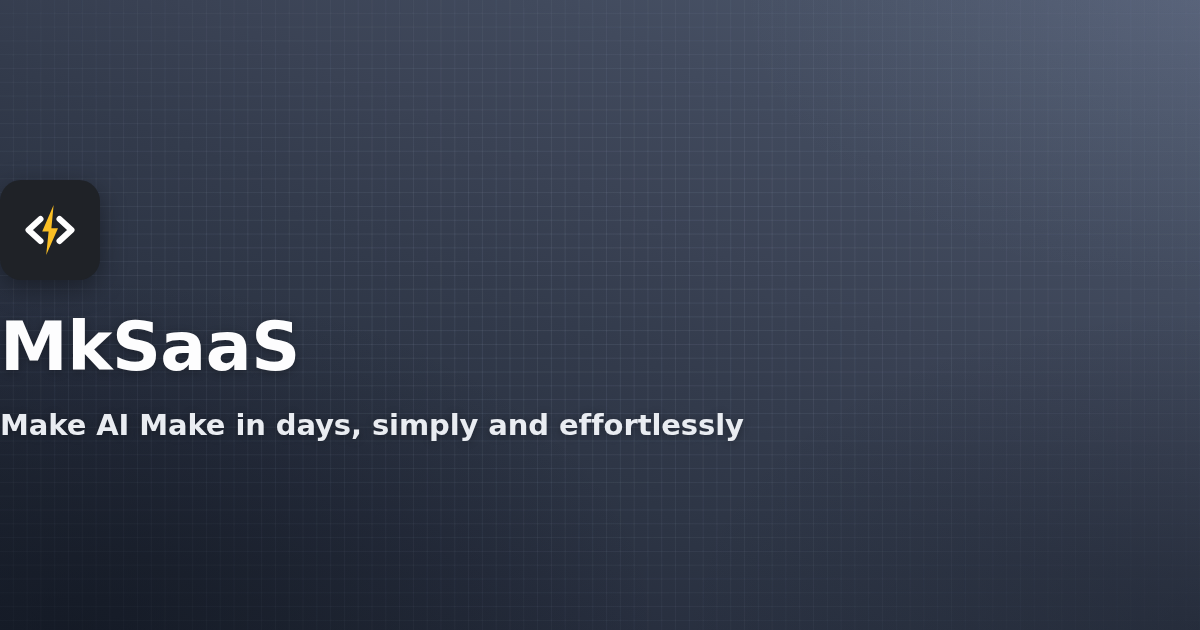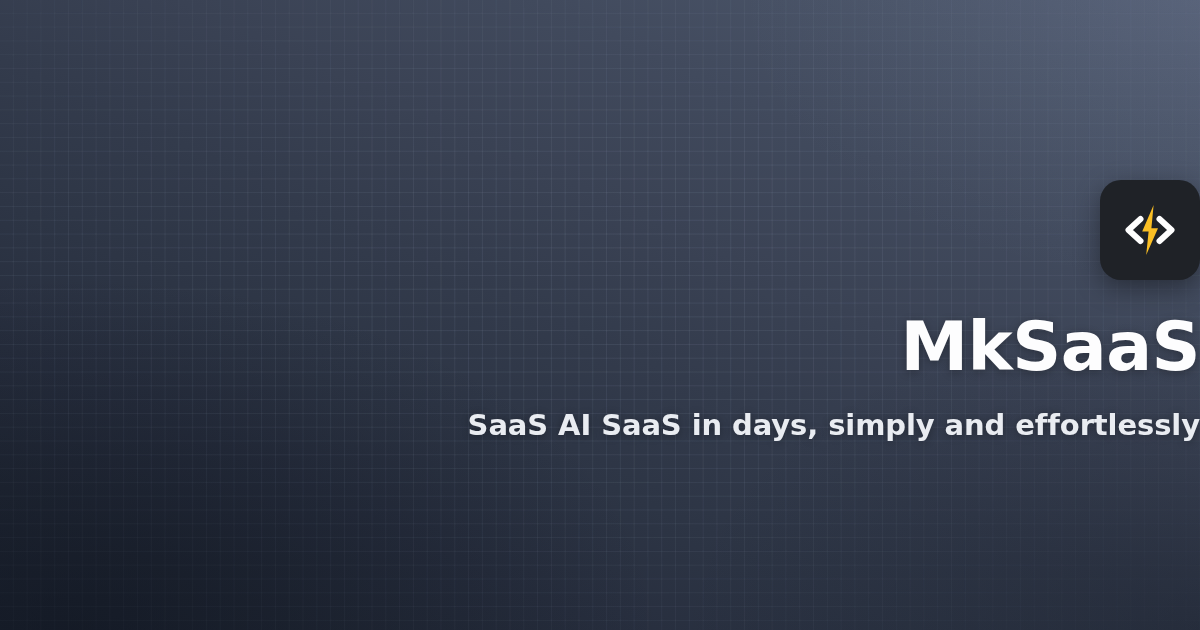--- a/index.html
+++ b/index.html
@@ -74,21 +74,21 @@
     pointer-events: none;
   }
 
   .content {
     position: relative;
     z-index: 3;
     width: 100%;
     height: 100%;
     display: flex;
     flex-direction: column;
-    align-items: flex-end;
+    align-items: flex-start;
     justify-content: center;
     box-sizing: border-box;
     padding-bottom: 8px;
   }
 
   .logo-mark {
     width: 100px;
     height: 100px;
     border-radius: 21px;
     background: #1f2227;
@@ -143,16 +143,16 @@
 
           <path d="M44.5 24 L56.5 35 L44.5 46" fill="none" stroke="#ffffff" stroke-width="6" stroke-linecap="round" stroke-linejoin="round"></path>
 
           <path d="M38.6 10 L27.2 36.4 L33.6 36.4 L31.2 60 L43.0 33.2 L36.4 33.2 Z" fill="#fbbf24"></path>
         </svg>
       </span>
     </div>
 
     <h1 class="brand-title">MkSaaS</h1>
 
-    <p class="brand-tagline">SaaS AI SaaS in days, simply and effortlessly</p>
+    <p class="brand-tagline">Make AI Make in days, simply and effortlessly</p>
 
   </div>
 </div>
 
 </body></html>

